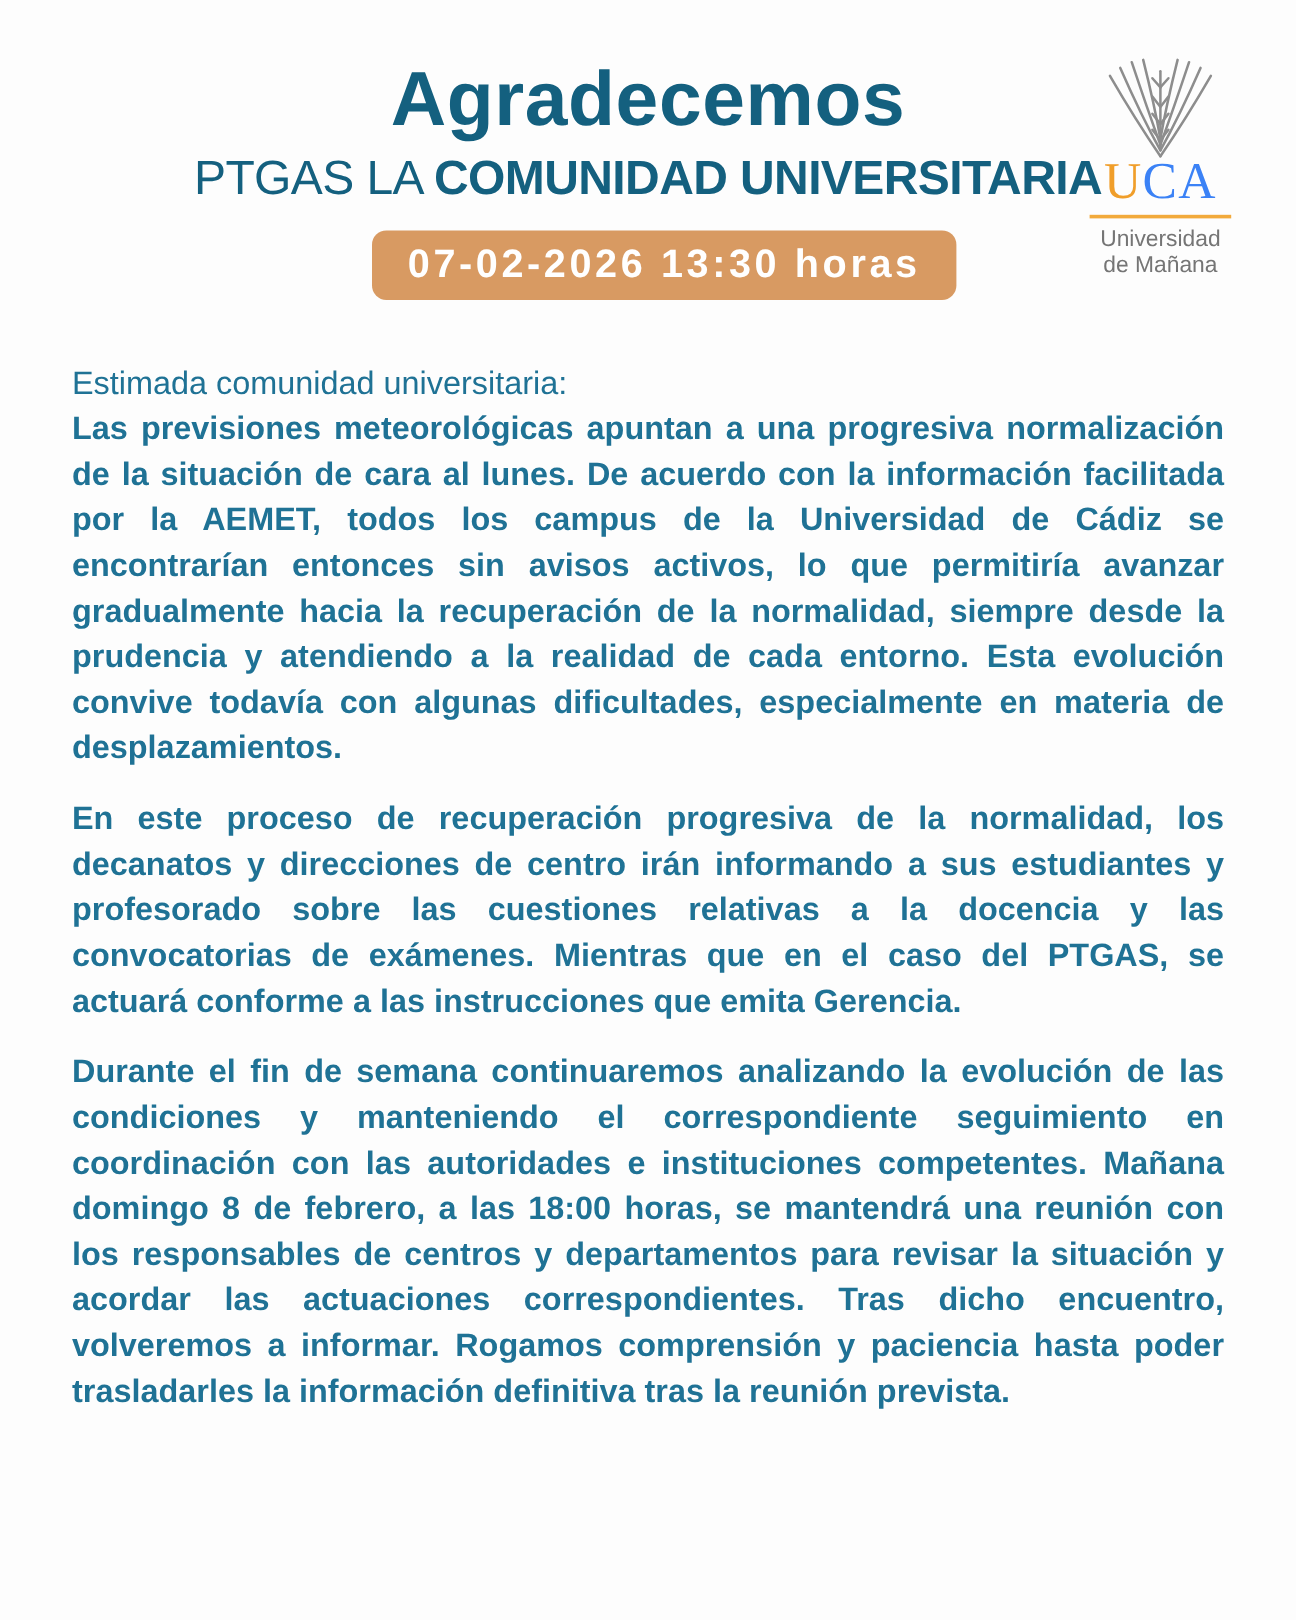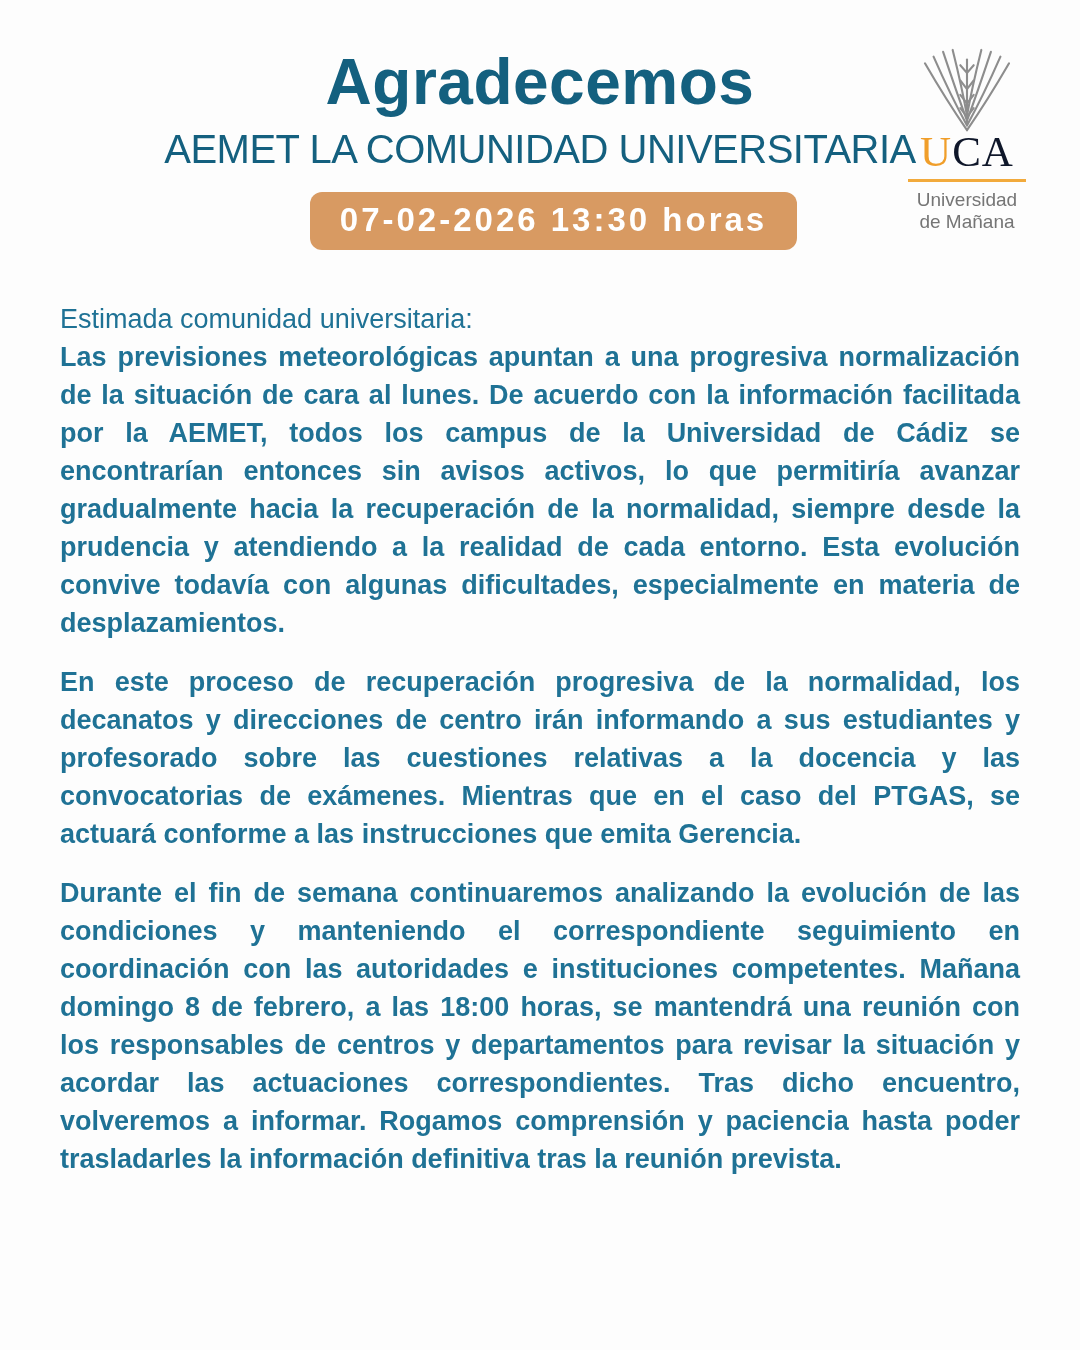--- a/index.html
+++ b/index.html
@@ -29,21 +29,21 @@
     line-height: 72px;
   }
   .subtitle {
     margin-top: 8px;
     font-size: 40px;
     letter-spacing: -0.5px;
     color: #14607f;
     line-height: 46px;
   }
   .subtitle-prefix { font-weight: 400; }
-  .subtitle-emphasis { font-weight: 400; }
+  .subtitle-emphasis { font-weight: 700; }
   .badge {
     display: inline-block;
     margin-top: 20px;
     background: #d89a62;
     color: #ffffff;
     font-size: 33px;
     font-weight: 700;
     letter-spacing: 3px;
     padding: 9px 30px 11px;
     border-radius: 12px;
@@ -60,21 +60,21 @@
   }
   .emblem { display: block; margin: 0 auto; }
   .acronym {
     font-family: "Liberation Serif", serif;
     font-size: 43px;
     line-height: 44px;
     margin-top: -4px;
     letter-spacing: 1px;
   }
   .acronym .u  { color: #f09e2a; }
-  .acronym .ca { color: #0f172a; }
+  .acronym .ca { color: #3b82f6; }
   .logo-rule {
     height: 3px;
     background: #f2aa3c;
     margin: 5px 6px 7px;
   }
   .uni-name {
     font-size: 19px;
     line-height: 22px;
     color: #757575;
   }
@@ -92,21 +92,21 @@
   .body-text p.gap { margin-top: 21px; }
 </style>
 </head>
 <body>
 
 <div class="page">
 
   <div class="header">
     <div class="title">Agradecemos</div>
     <div class="subtitle">
-      <span class="subtitle-prefix">AEMET LA</span>
+      <span class="subtitle-prefix">PTGAS LA</span>
       <span class="subtitle-emphasis">COMUNIDAD UNIVERSITARIA</span>
     </div>
     <div class="badge">07-02-2026 13:30 horas</div>
   </div>
 
   <div class="logo">
     <svg class="emblem" width="100" height="86" viewBox="0 0 100 90" fill="none" stroke="#8d8d8d" stroke-width="2.2" stroke-linecap="round">
       <path d="M6,16 Q28,54 50,86"></path>
       <path d="M94,16 Q72,54 50,86"></path>
       <path d="M15,9 Q33,50 50,81"></path>

